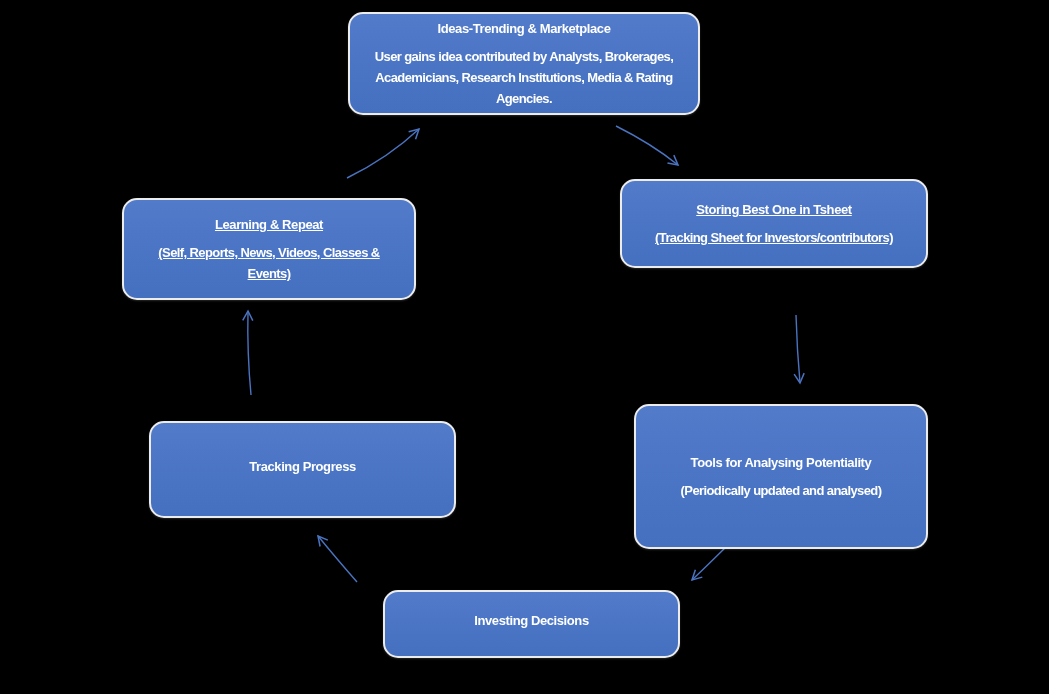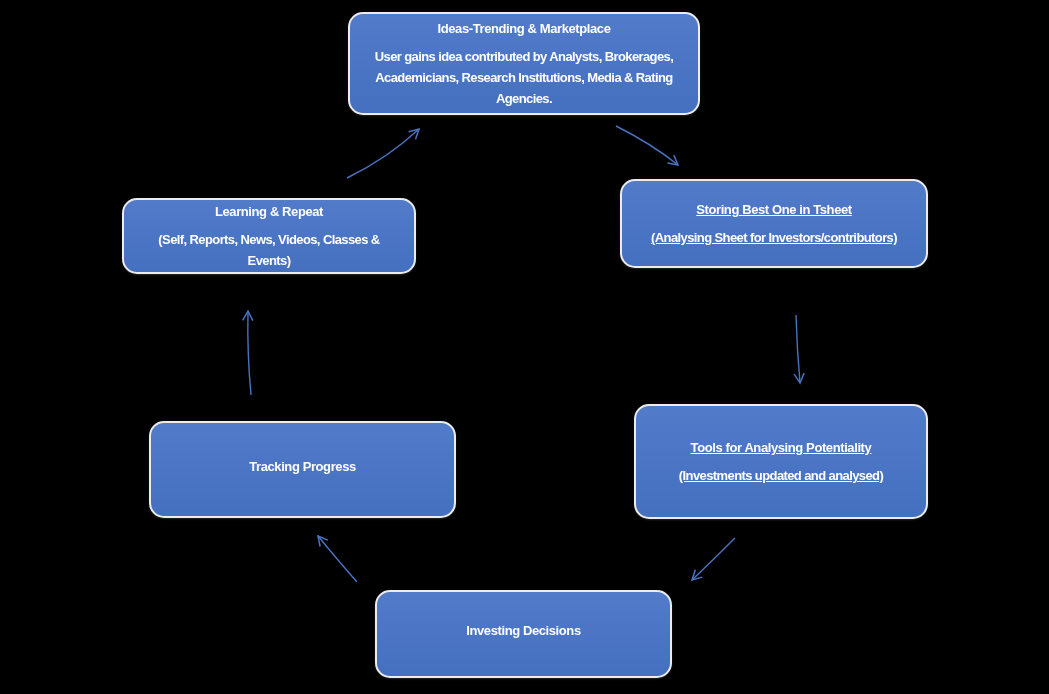--- a/index.html
+++ b/index.html
@@ -53,24 +53,24 @@
   .node-body {
     font-size: 13px;
     font-weight: bold;
     letter-spacing: -0.6px;
     line-height: 21px;
     white-space: pre-line;
     text-align: center;
   }
   .node-ideas     { left: 348px; top: 12px;  width: 352px; height: 103px; }
   .node-storing   { left: 620px; top: 179px; width: 308px; height: 89px; text-decoration: underline; }
-  .node-tools     { left: 634px; top: 404px; width: 294px; height: 115px; text-decoration: underline; }
-  .node-investing { left: 375px; top: 590px; width: 297px; height: 88px;  }
+  .node-tools     { left: 634px; top: 404px; width: 294px; height: 145px; }
+  .node-investing { left: 383px; top: 590px; width: 297px; height: 68px;  }
   .node-tracking  { left: 118px; top: 421px; width: 307px; height: 97px; margin-left: 31px;  }
-  .node-learning  { left: 122px; top: 198px; width: 294px; height: 76px;  }
+  .node-learning  { left: 122px; top: 198px; width: 294px; height: 102px; text-decoration: underline;  }
 </style>
 </head>
 <body>
 
 <div class="canvas">
 
   <svg class="arrows" viewBox="0 0 1049 694" xmlns="http://www.w3.org/2000/svg">
     <defs>
       <marker id="arrowhead" viewBox="0 0 10 10" refX="8.5" refY="5" markerWidth="9" markerHeight="9" orient="auto" markerUnits="strokeWidth">
         <path d="M1,1 L8.5,5 L1,9" fill="none" stroke="var(--arrow-color, #4a73c0)" stroke-width="1.2"></path>
@@ -86,26 +86,26 @@
 
   <div class="node node-ideas">
     <div class="node-title">Ideas-Trending &amp; Marketplace</div>
     <div class="node-body">User gains idea contributed by Analysts, Brokerages,
 Academicians, Research Institutions, Media &amp; Rating
 Agencies.</div>
   </div>
 
   <div class="node node-storing">
     <div class="node-title">Storing Best One in Tsheet</div>
-    <div class="node-body">(Analysing Sheet for Investors/contributors)</div>
+    <div class="node-body">(Tracking Sheet for Investors/contributors)</div>
   </div>
 
   <div class="node node-tools">
     <div class="node-title">Tools for Analysing Potentiality</div>
-    <div class="node-body">(Investments updated and analysed)</div>
+    <div class="node-body">(Periodically updated and analysed)</div>
   </div>
 
   <div class="node node-investing">
     <div class="node-title">Investing Decisions</div>
   </div>
 
   <div class="node node-tracking">
     <div class="node-title">Tracking Progress</div>
   </div>
 

